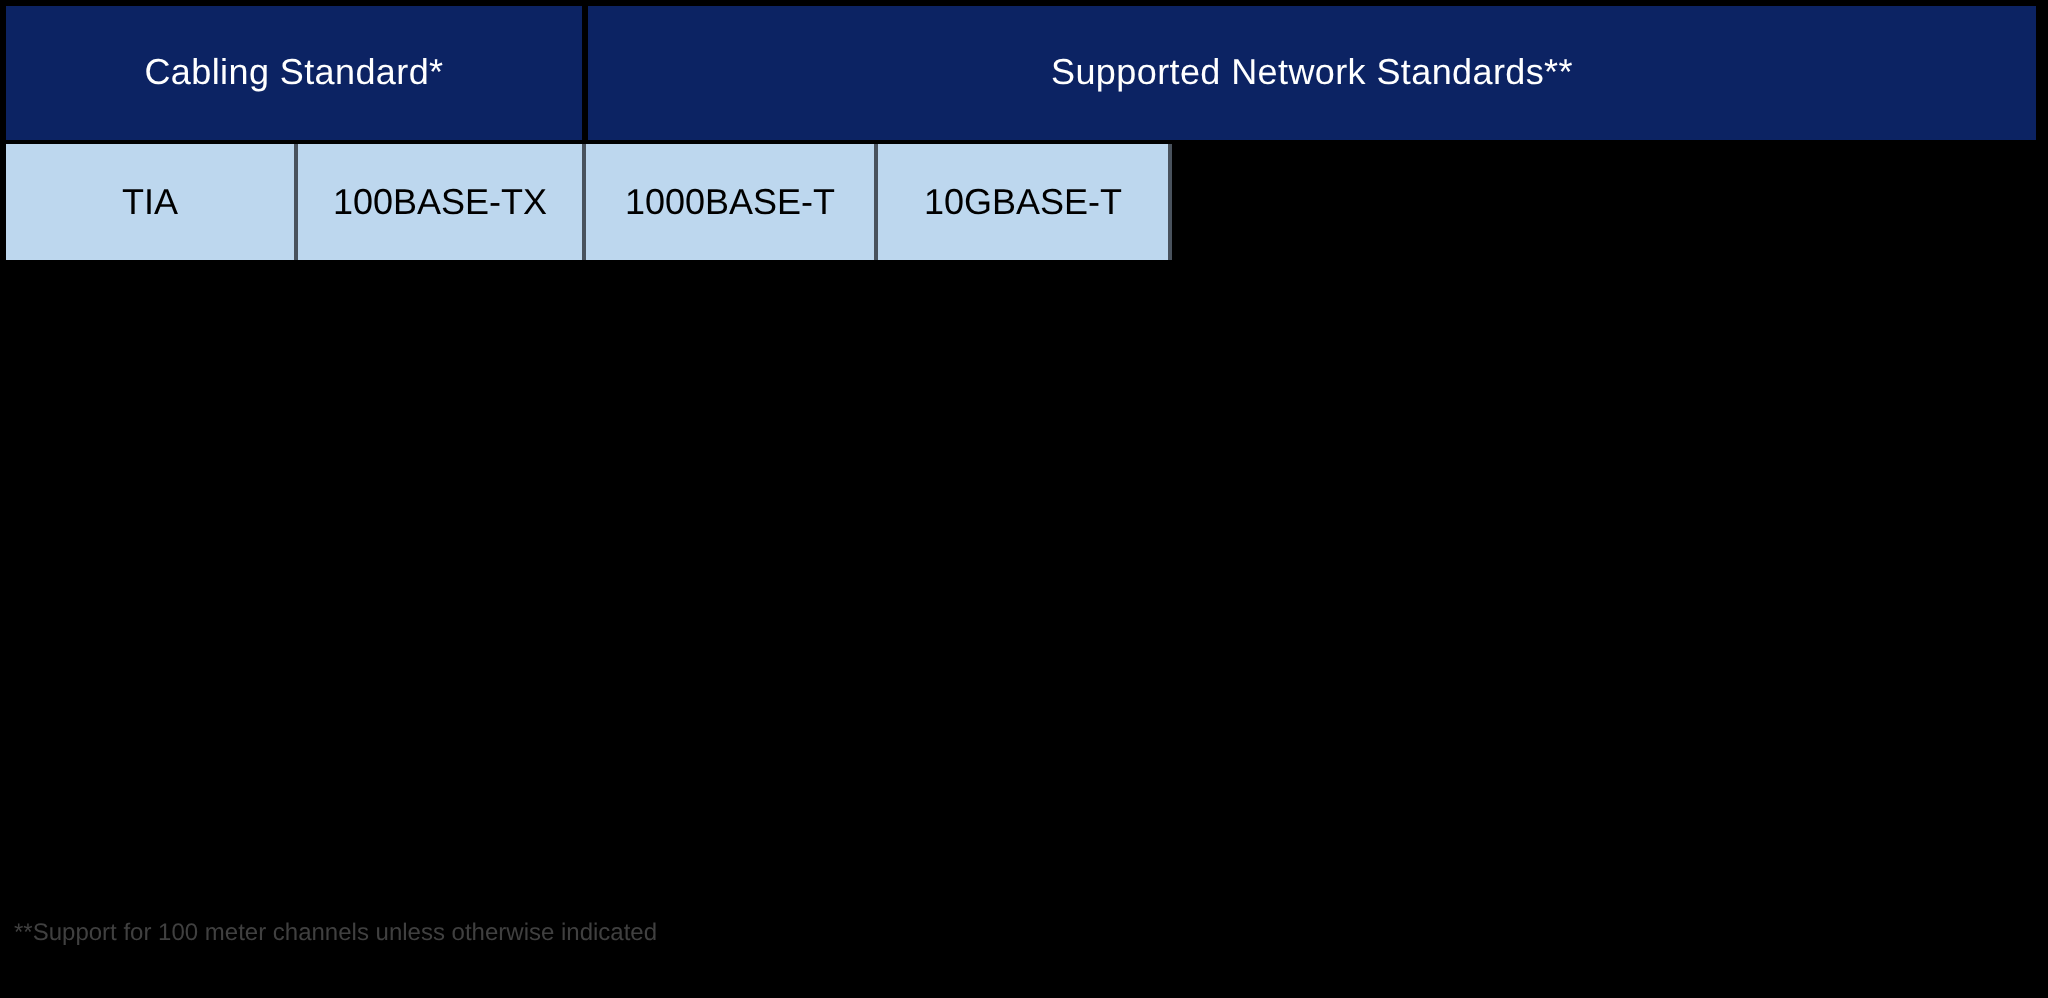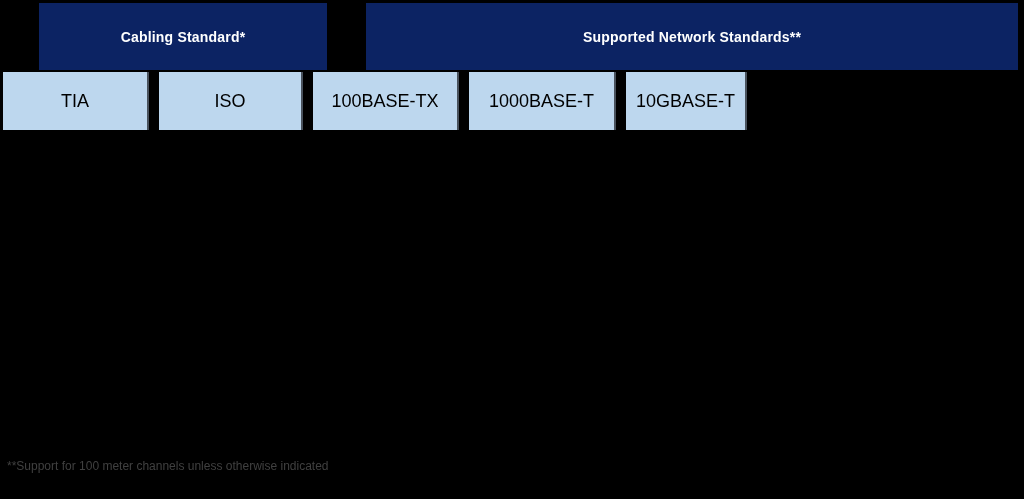--- a/index.html
+++ b/index.html
@@ -26,37 +26,35 @@
       width: 1015px;
     }
     .group-row {
       display: flex;
       height: 67px;
       margin-bottom: 2px;
     }
     .group-cell {
       background: var(--group-header-bg);
       color: var(--group-header-text);
-      font-size: 14px;
-      font-weight: bold;
+      font-size: 18px;
+      font-weight: normal;
       display: flex;
       align-items: center;
       justify-content: center;
       letter-spacing: 0.2px;
-      margin-left: 36px;
     }
     .group-cell.cabling {
       width: 291px;
       border-right: 3px solid var(--row-divider);
     }
     .group-cell.network { flex: 1; }
     .cols-row {
       display: flex;
       height: 58px;
-      gap: 10px;
     }
     .col-cell {
       background: var(--column-header-bg);
       color: var(--column-header-text);
       font-size: 18px;
       display: flex;
       align-items: center;
       justify-content: center;
       border-right: 2px solid var(--cell-divider);
       white-space: nowrap;
@@ -85,21 +83,20 @@
 </head>
 <body>
 
 <div class="table">
   <div class="group-row">
     <div class="group-cell cabling">Cabling Standard*</div>
     <div class="group-cell network">Supported Network Standards**</div>
   </div>
   <div class="cols-row">
     <div class="col-cell">TIA</div>
-    <div class="col-cell">ISO</div>
     <div class="col-cell">100BASE-TX</div>
     <div class="col-cell">1000BASE-T</div>
     <div class="col-cell">10GBASE-T</div>
   </div>
 </div>
 
 <div class="body-blank"></div>
 
 <div class="footnotes">
   <div>**Support for 100 meter channels unless otherwise indicated</div>

